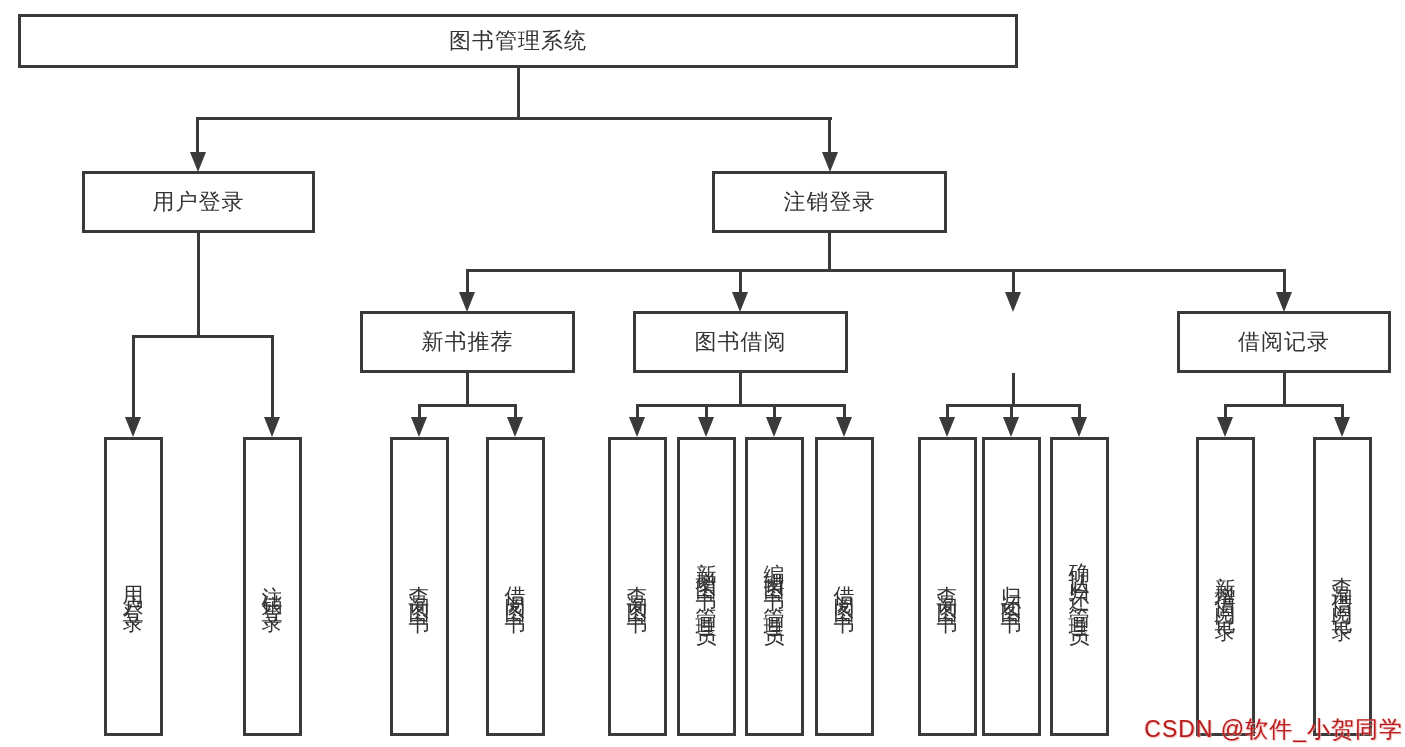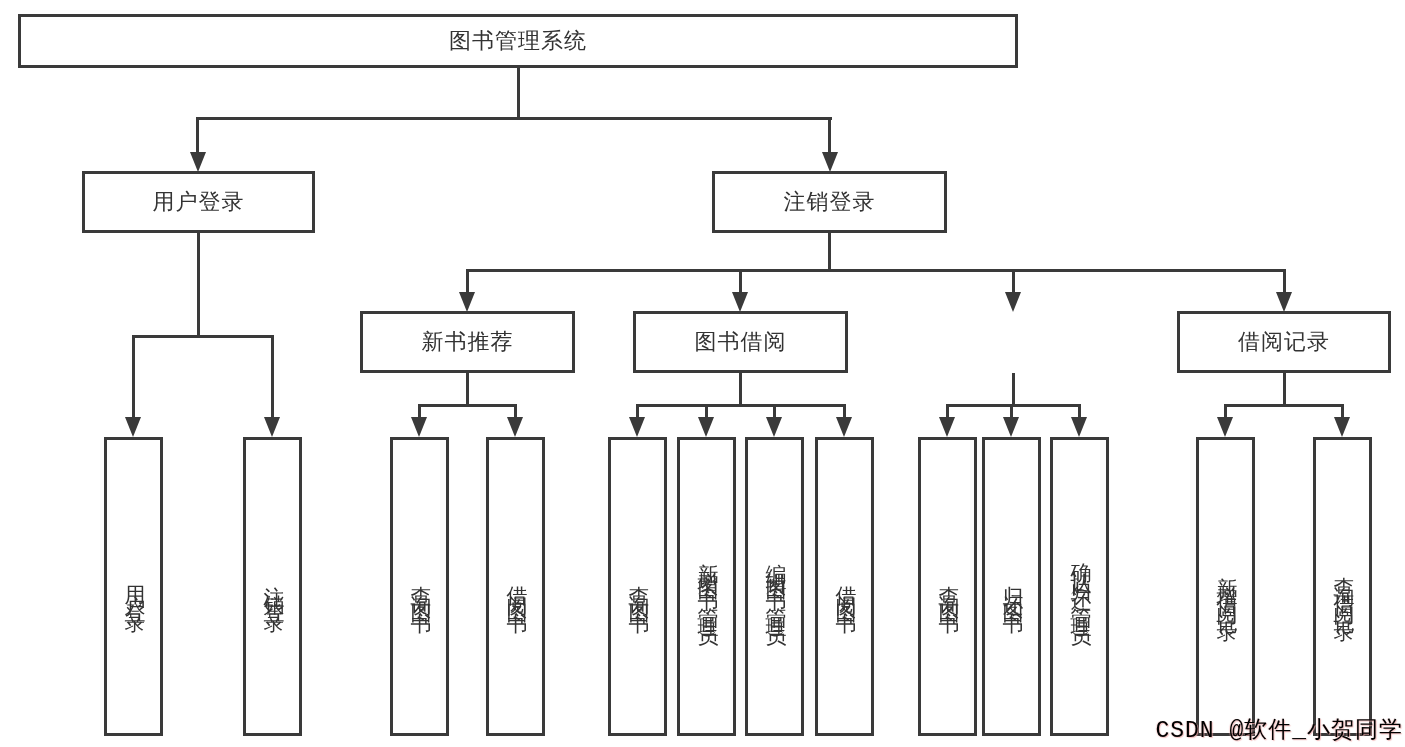--- a/index.html
+++ b/index.html
@@ -1,20 +1,20 @@
 <!DOCTYPE html>
 <html><head>
 <meta charset="utf-8">
 <style>
   html,body{margin:0;padding:0;background:#ffffff;}
   #canvas{
     position:relative;
     width:1405px;height:747px;
     background:#ffffff;
-    font-family:Liberation Mono, monospace;
+    font-family:Liberation Sans, sans-serif;
     overflow:hidden;
   }
   .box{
     position:absolute;
     box-sizing:border-box;
     border:3px solid #3a3a3a;
     background:#ffffff;
     color:#333333;
     display:flex;align-items:center;justify-content:center;
     font-size:22px;
@@ -42,21 +42,21 @@
   .ar{
     position:absolute;width:0;height:0;
     border-left:8px solid transparent;
     border-right:8px solid transparent;
     border-top:20px solid #3a3a3a;
   }
   .watermark{
     position:absolute;
     top:714px;right:2px;
     font-size:23px;
-    color:#000000;
+    color:#b91c1c;
     text-shadow:1px 1px 1px rgba(238,168,168,0.75), -1px 0 1px rgba(238,168,168,0.4);
     letter-spacing:1px;
     white-space:nowrap;
   }
 </style>
 </head>
 <body>
 
 <div id="canvas">
 

